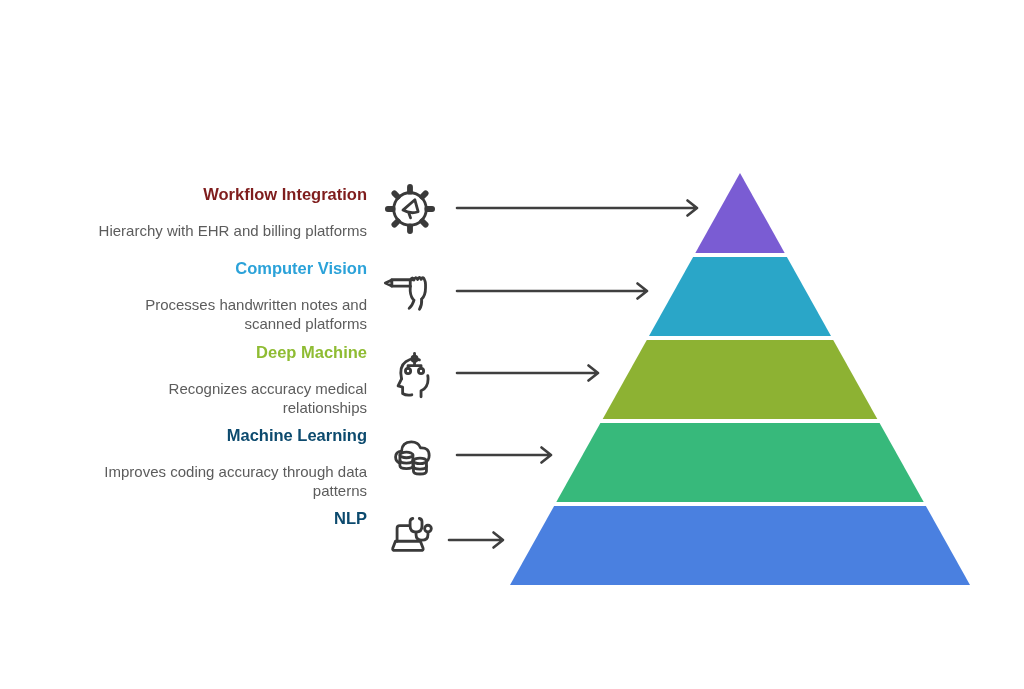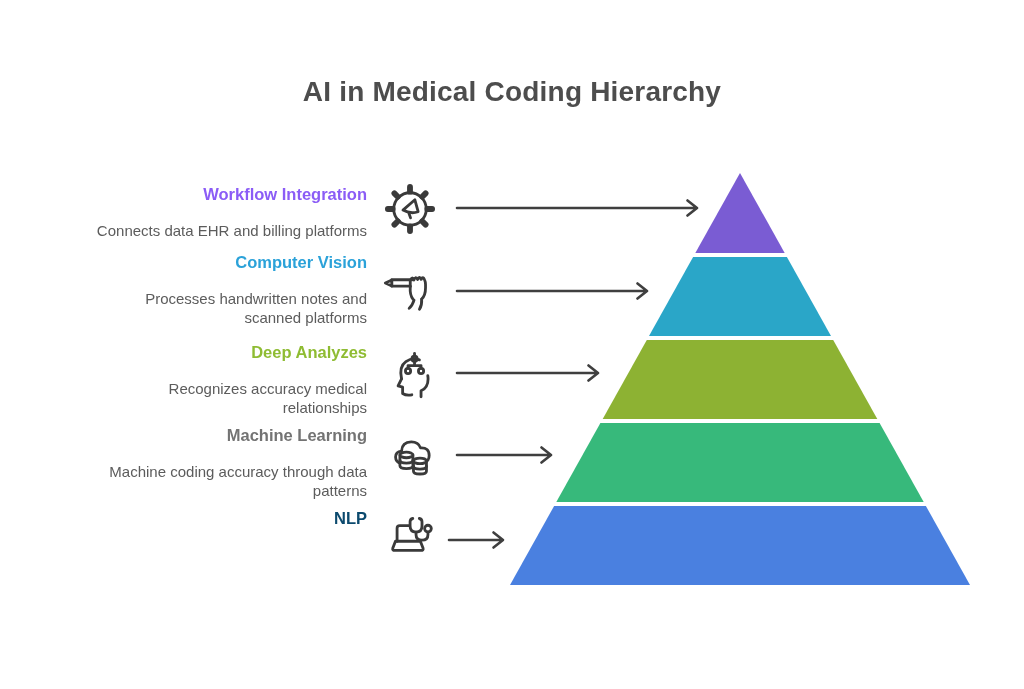--- a/index.html
+++ b/index.html
@@ -23,40 +23,39 @@
   .icon .tooth{stroke:#3a3a3a;stroke-width:5.4;stroke-linecap:round;fill:none;}
   .icon .wfill{fill:#ffffff;}
   .overlay{position:absolute;inset:0;}
   .arrow{fill:none;stroke-width:2.6;stroke-linecap:round;stroke-linejoin:round;}
 </style>
 </head>
 <body>
 
 <div class="stage">
 
-  <div class="title" style="color: rgb(77, 77, 77);">AI in Medical Coding Hierarchy</div>
 
   <div class="row r1" style="top:184px">
-    <div class="level-label" style="color: #8b5cf6;">Workflow Integration</div>
-    <div class="level-desc">Connects data EHR and billing platforms</div>
+    <div class="level-label" style="color: #7f1d1d;">Workflow Integration</div>
+    <div class="level-desc">Hierarchy with EHR and billing platforms</div>
   </div>
 
-  <div class="row" style="top:252px">
+  <div class="row" style="top:258px">
     <div class="level-label" style="color: rgb(43, 162, 217);">Computer Vision</div>
     <div class="level-desc">Processes handwritten notes and scanned platforms</div>
   </div>
 
   <div class="row" style="top:342px">
-    <div class="level-label" style="color: rgb(143, 188, 51);">Deep Analyzes</div>
+    <div class="level-label" style="color: rgb(143, 188, 51);">Deep Machine</div>
     <div class="level-desc">Recognizes accuracy medical relationships</div>
   </div>
 
   <div class="row" style="top:425px">
-    <div class="level-label" style="color: #737373;">Machine Learning</div>
-    <div class="level-desc">Machine coding accuracy through data patterns</div>
+    <div class="level-label" style="color: #0c4a6e;">Machine Learning</div>
+    <div class="level-desc">Improves coding accuracy through data patterns</div>
   </div>
 
   <div class="row" style="top:508px">
     <div class="level-label" style="color: #0c4a6e;">NLP</div>
   </div>
 
   <div class="icon" style="left:384px;top:183px">
     <svg viewBox="0 0 48 48">
       <line class="tooth" x1="40" y1="24" x2="44.4" y2="24"></line>
       <line class="tooth" x1="35.3" y1="12.7" x2="38.4" y2="9.6"></line>

